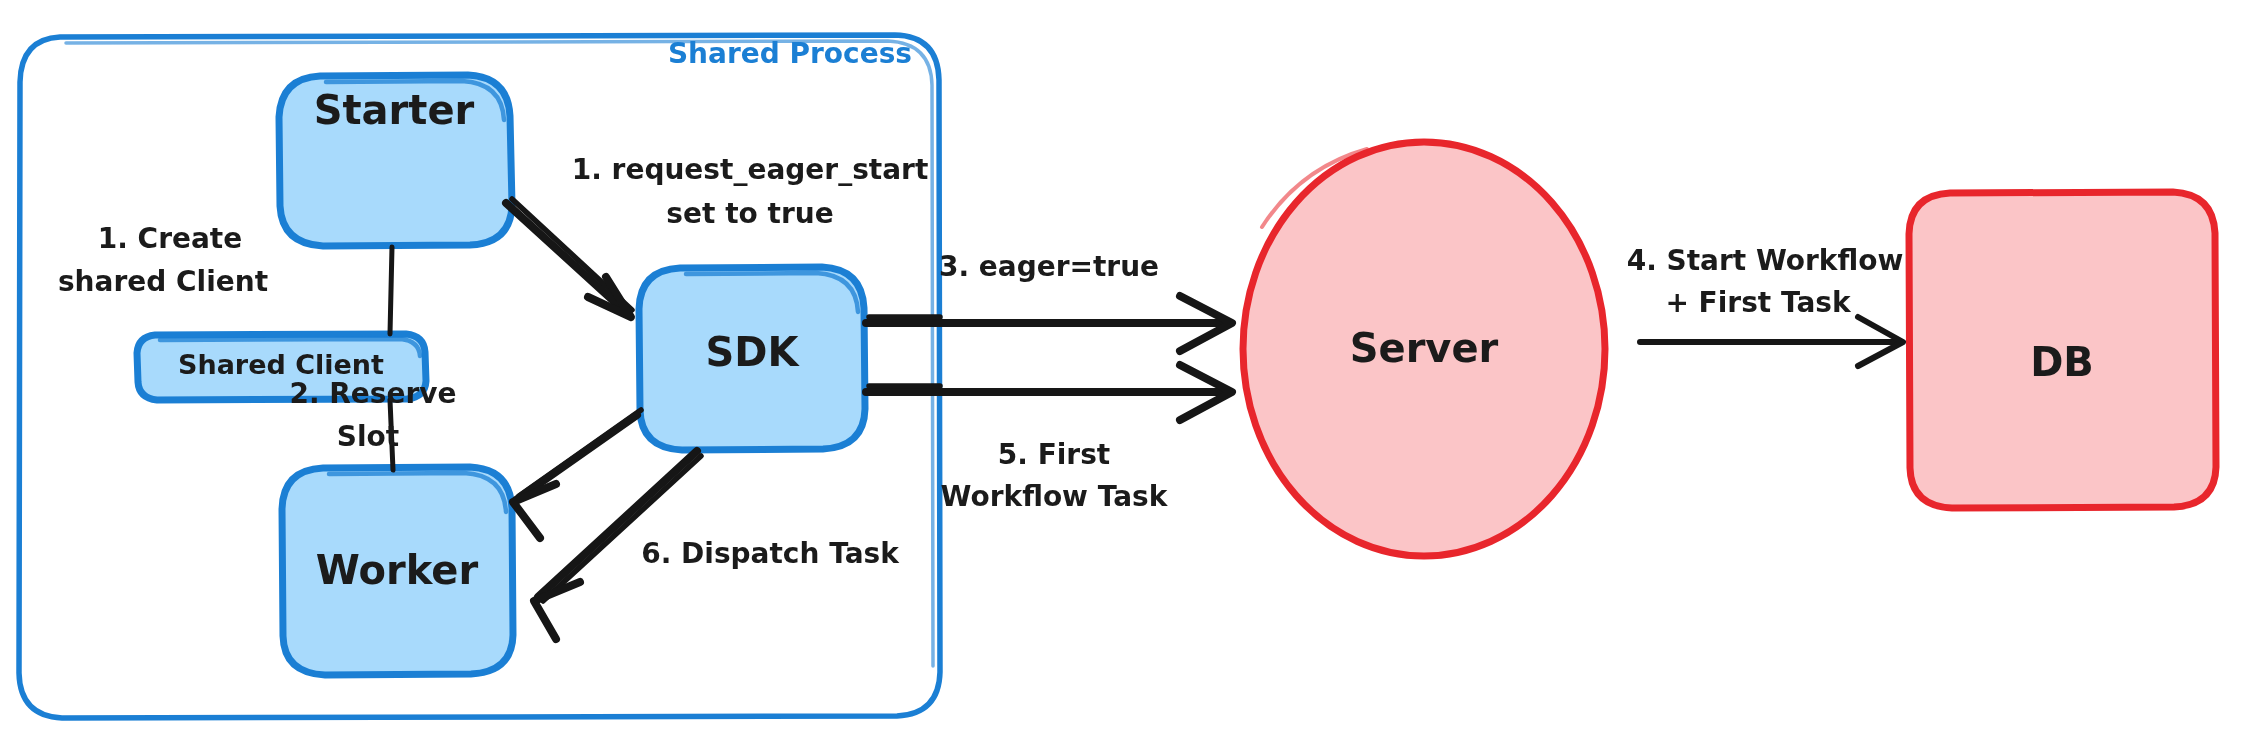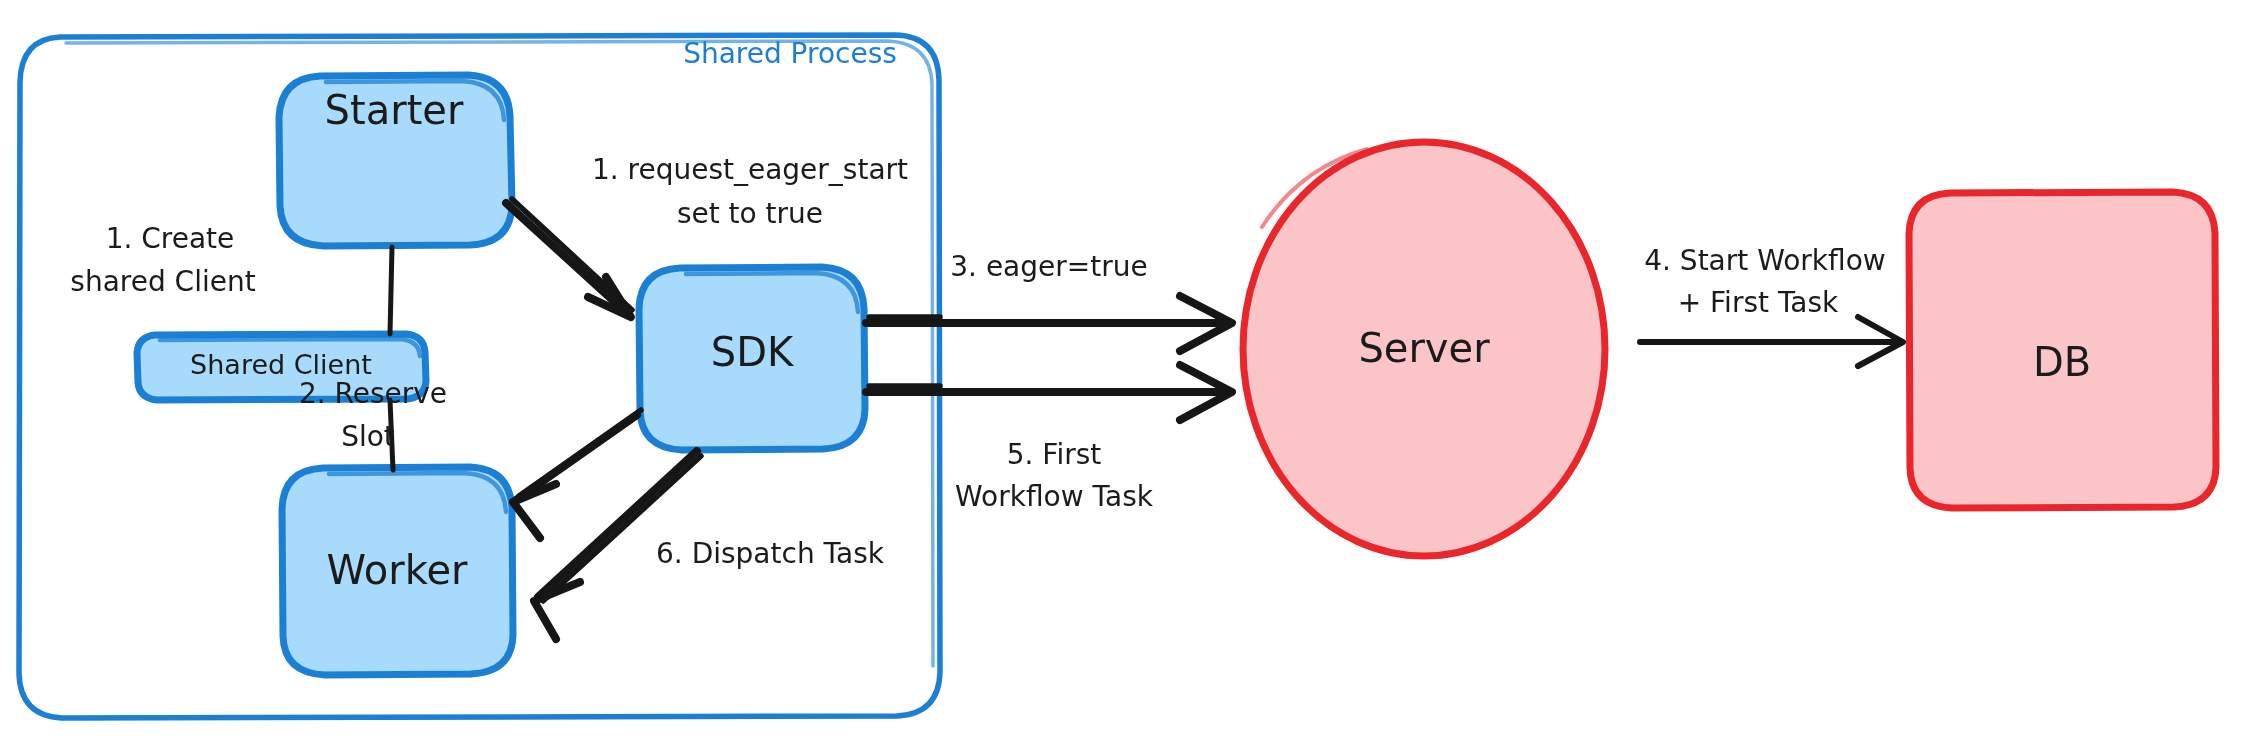--- a/index.html
+++ b/index.html
@@ -10,20 +10,21 @@
   body {
     width: 2248px;
     height: 754px;
     overflow: hidden;
     font-family: "DejaVu Sans", sans-serif;
   }
   #diagram-root {
     position: relative;
     width: 2248px;
     height: 754px;
+    font-weight: bold;
   }
   svg#diagram-svg {
     display: block;
     width: 2248px;
     height: 754px;
   }
   .node-label {
     font-family: "DejaVu Sans", sans-serif;
     fill: #1b1b1b;
     text-anchor: middle;

